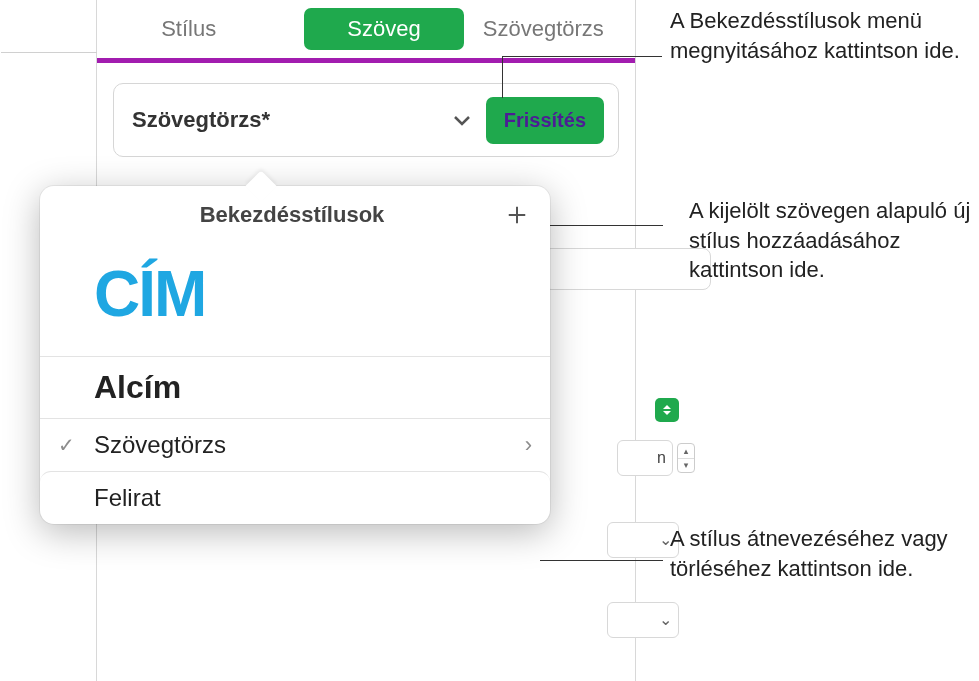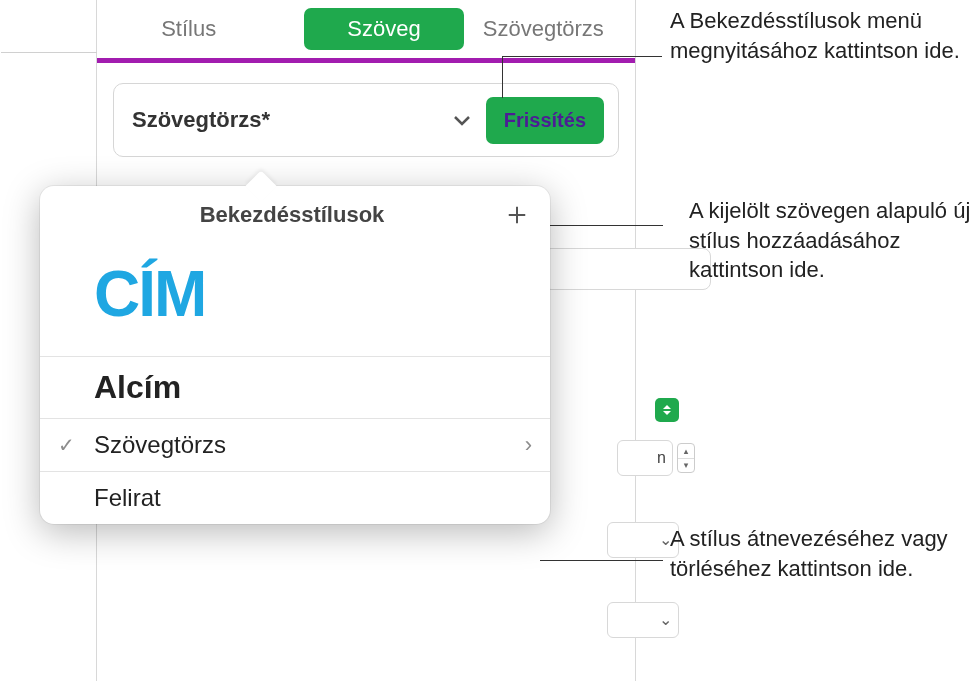--- a/index.html
+++ b/index.html
@@ -265,21 +265,21 @@
     </div>
   </div>
   <div class="style-list">
     <div class="style-item nb cim">CÍM</div>
     <div class="style-item alcim">Alcím</div>
     <div class="style-item bodytxt">
       <span class="check">✓</span>
       <span>Szövegtörzs</span>
       <span class="item-chevron">›</span>
     </div>
-    <div class="style-item caption" style="border-bottom-left-radius:14px;border-bottom-right-radius:14px;">Felirat</div>
+    <div class="style-item caption" style="border-bottom-left-radius:14px;border-bottom-right-radius:14px;border-radius:11px;">Felirat</div>
   </div>
 </div>
 
 <div class="callout" style="left:670px; top:6px;">A Bekezdésstílusok menü megnyitásához kattintson ide.</div>
 <div class="callout" style="left:670px; top:196px;margin-left:19px;">A kijelölt szövegen alapuló új stílus hozzáadásához kattintson ide.</div>
 <div class="callout" style="left:670px; top:524px;">A stílus átnevezéséhez vagy törléséhez kattintson ide.</div>
 
 <div class="callout-line" style="left:502px; top:56px; width:160px; height:1px;"></div>
 <div class="callout-line" style="left:502px; top:56px; width:1px; height:42px;"></div>
 

